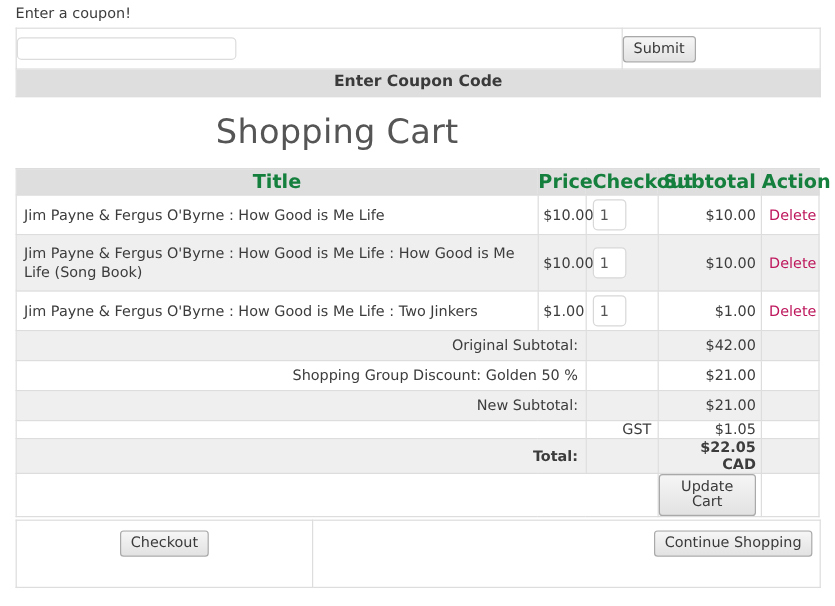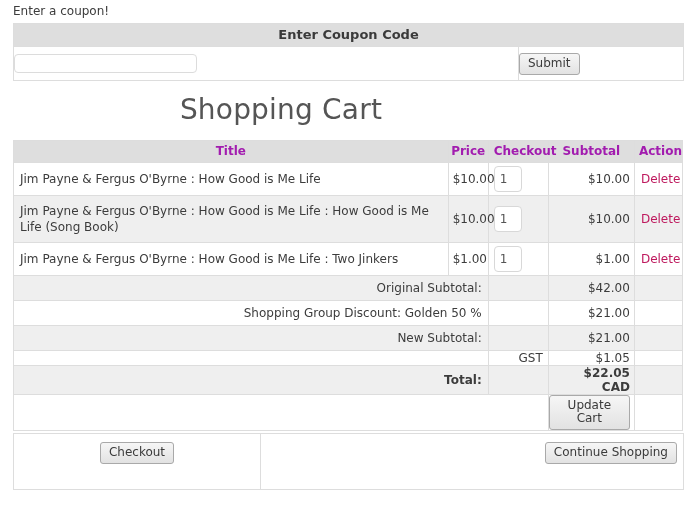--- a/index.html
+++ b/index.html
@@ -88,22 +88,22 @@
     padding: 0;
     line-height: 32px;
     letter-spacing: 0.2px;
     text-align: center;
   }
 
   
   .cart-table th {
     background: #dedede;
     font-weight: bold;
-    font-size: 12px;
-    color: #a21caf;
+    font-size: 16px;
+    color: #15803d;
     height: 21px;
     line-height: 21px;
   }
   .th-title   { text-align: center; }
   .th-price   { text-align: center; }
   .th-qty     { text-align: left; padding-left: 5px !important; }
   .th-sub     { text-align: center; }
   .th-action  { text-align: right; }
 
   .cart-table td { font-size: 12px; color: #3c3c3c; }
@@ -175,29 +175,29 @@
 
   <div class="coupon-prompt">Enter a coupon!</div>
 
   <table class="grid coupon-table">
     <colgroup>
         <col style="width:505px">
         <col style="width:165px">
       </colgroup>
     <tbody>
       <tr>
-        <td class="coupon-head" colspan="2">Enter Coupon Code</td>
-      </tr>
-      <tr>
         <td class="coupon-body-cell">
           <input class="text-field coupon-input" type="text" value="" style="">
         </td>
         <td class="coupon-submit-cell">
           <button class="btn">Submit</button>
         </td>
+      </tr>
+      <tr>
+        <td class="coupon-head" colspan="2">Enter Coupon Code</td>
       </tr>
     </tbody>
   </table>
 
   <h1 class="page-title">Shopping Cart</h1>
 
   <table class="grid cart-table">
     <colgroup>
       <col style="width:434px">
       <col style="width:40px">

